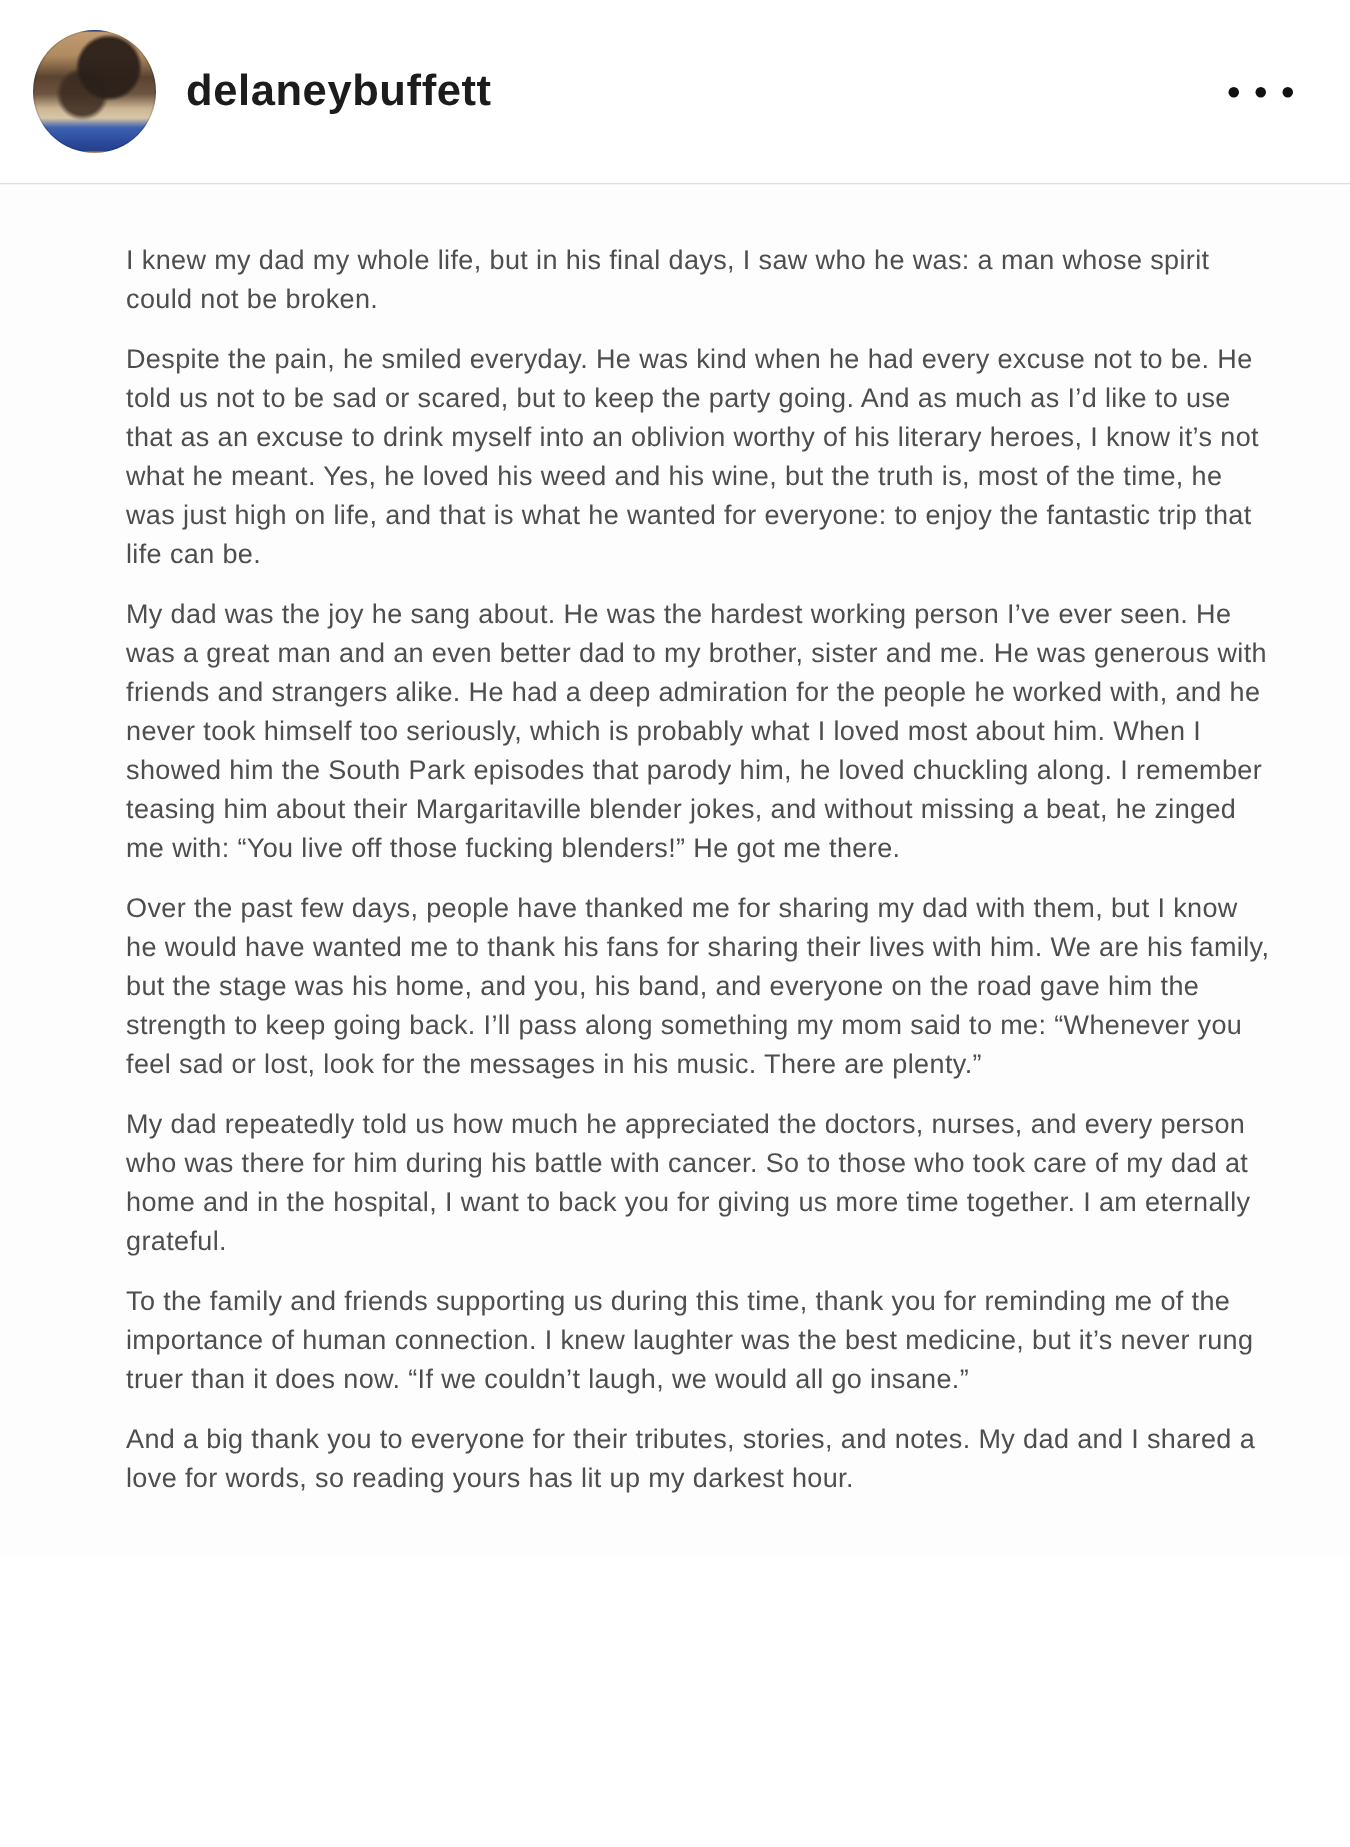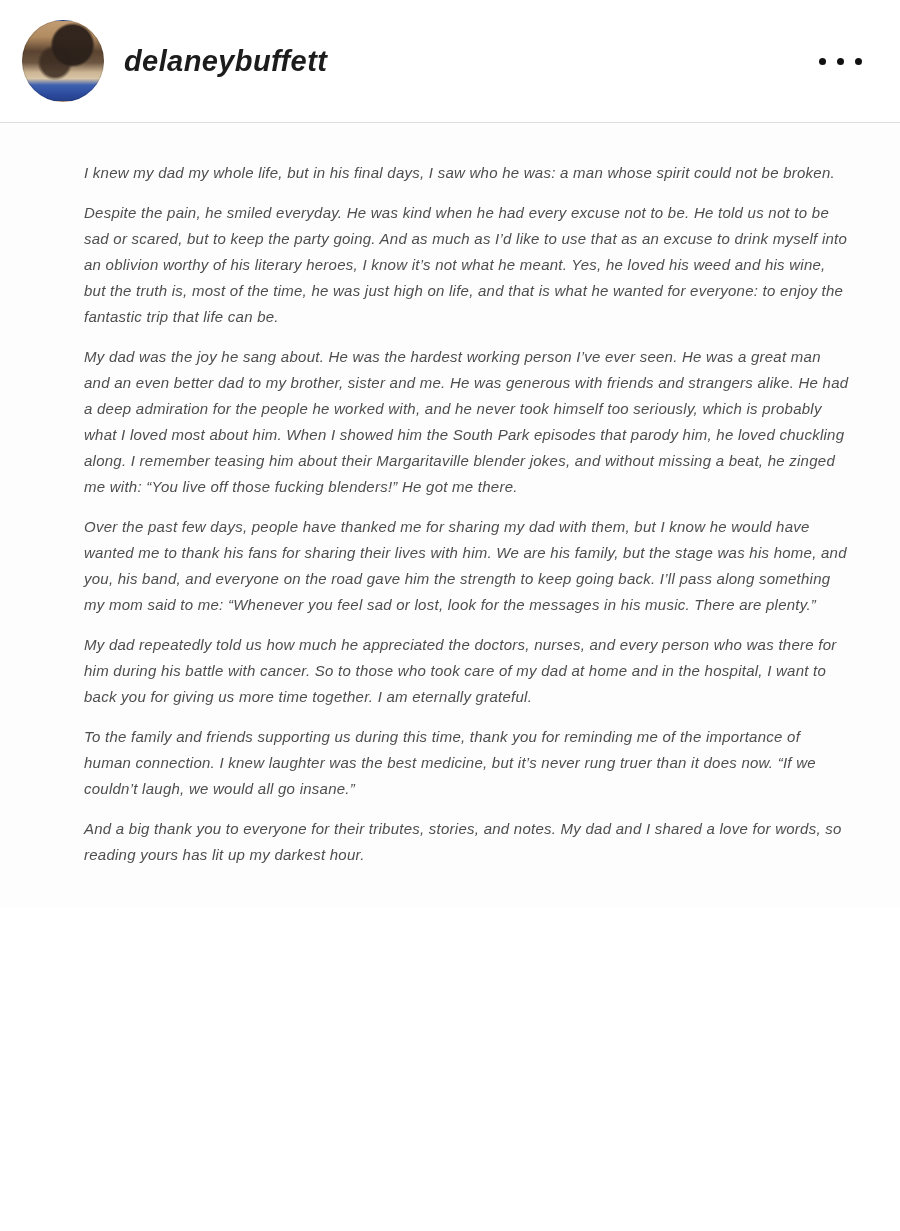--- a/index.html
+++ b/index.html
@@ -6,21 +6,20 @@
   html, body {
     width: 900px;
     background: #ffffff;
     font-family: "Liberation Sans", sans-serif;
   }
   .screen {
     width: 900px;
     height: 1231px;
     background: #ffffff;
     overflow: hidden;
-    font-style: italic;
   }
 
   
   .post-header {
     height: 123px;
     display: flex;
     align-items: center;
     padding: 0 36px 0 22px;
     background: #ffffff;
     border-bottom: 1px solid #dedede;
@@ -59,21 +58,21 @@
     background: #111111;
   }
 
   
   .post-body {
     background: #fdfdfd;
     padding: 37px 50px 40px 84px;
   }
   .post-body p {
     max-width: 766px;
-    font-size: 15px;
+    font-size: 18px;
     line-height: 26px;
     letter-spacing: 0.25px;
     color: #4e4e4e;
     margin-bottom: 14px;
   }
   .post-body p:last-child { margin-bottom: 0; }
 </style>
 </head>
 <body>
 

